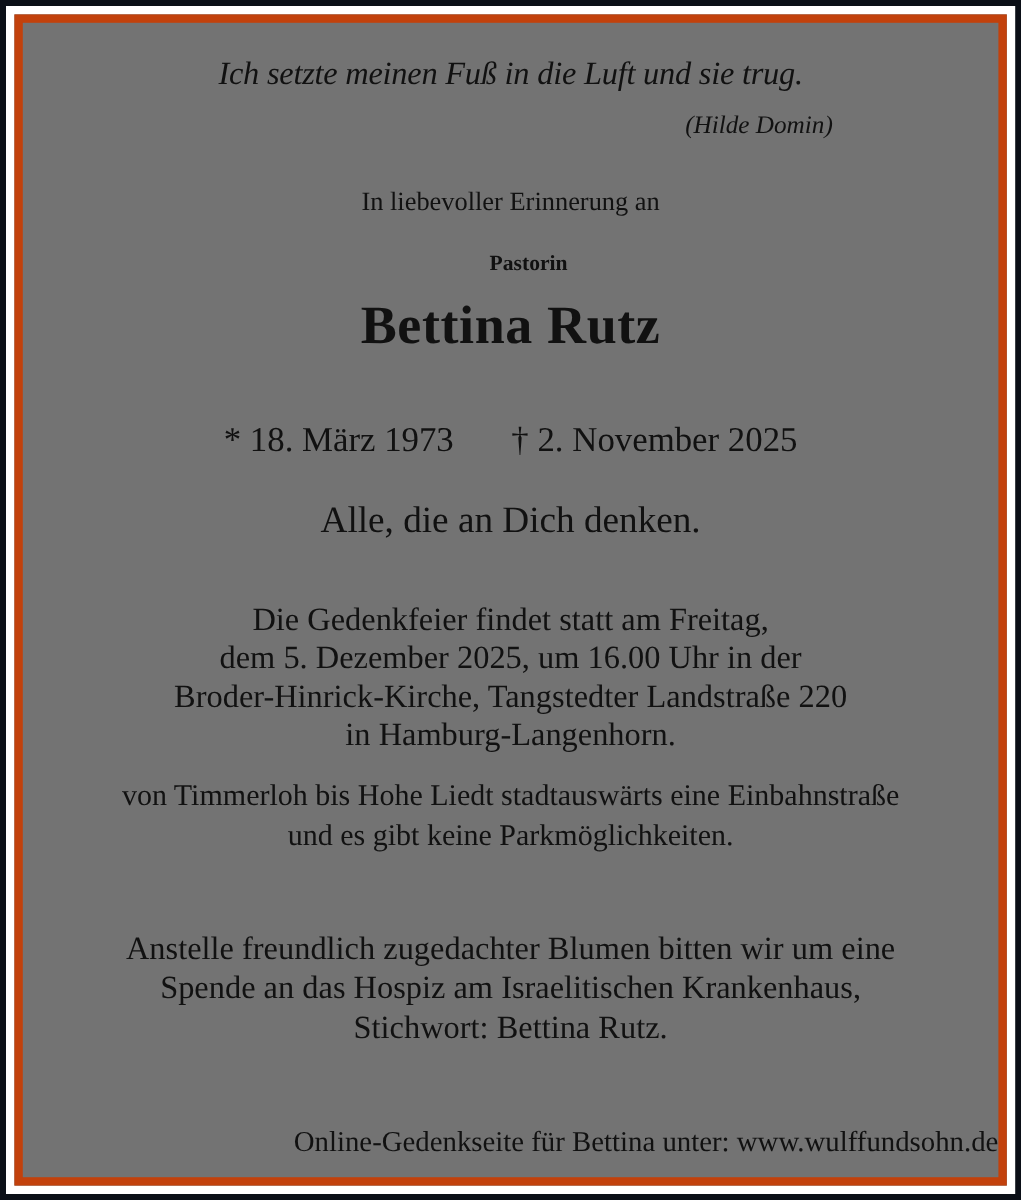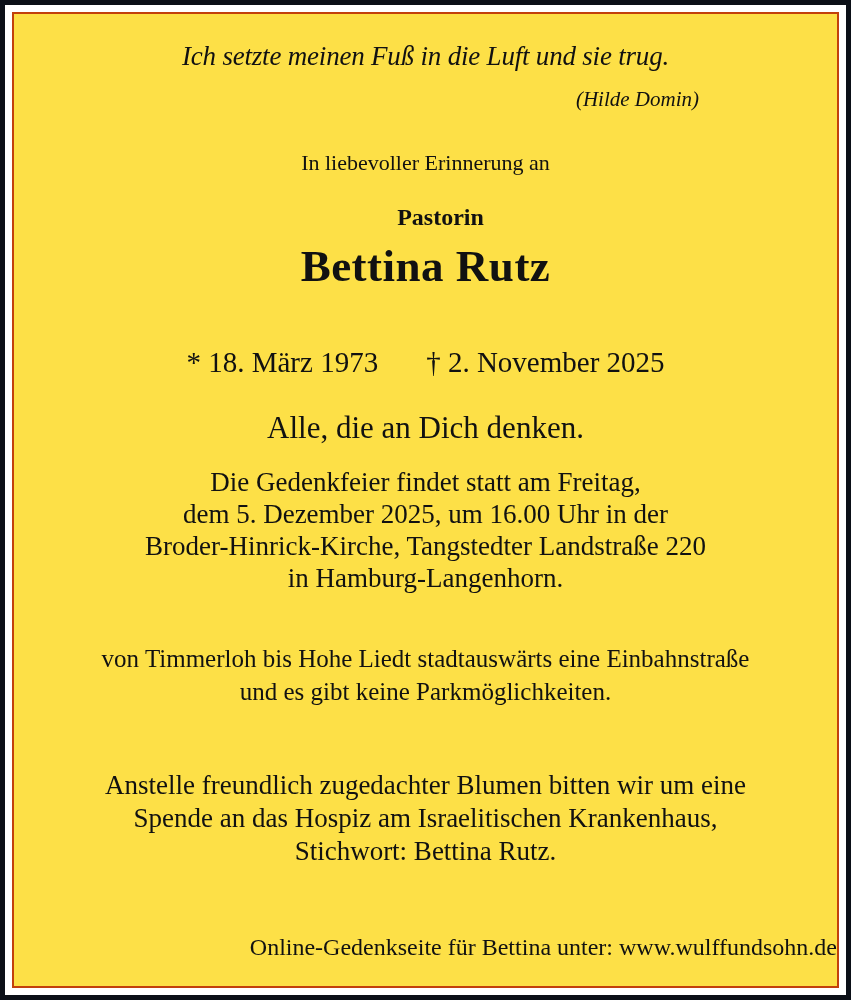--- a/index.html
+++ b/index.html
@@ -12,46 +12,46 @@
     color: #111111;
   }
   .outer-gap {
     position: absolute;
     left: 5px; top: 5px; right: 5px; bottom: 5px;
     background: #ffffff;
   }
   .inner-frame {
     position: absolute;
     left: 12px; top: 12px; right: 12px; bottom: 12px;
-    border: 2px solid #c2410c;
-    background: #fde047;
+    border: 7px solid #c2410c;
+    background: #737373;
     box-sizing: border-box;
   }
   .content {
     position: absolute;
     left: 0; right: 0; top: 0; bottom: 0;
     text-align: center;
   }
   .line { position: absolute; left: 0; right: 0; white-space: nowrap; }
   .quote {
     font-style: italic; font-size: 27px; letter-spacing: -0.2px;
     top: 27px;
   }
   .quote-author {
     font-style: italic; font-size: 21px;
     top: 73px; right: 138px; left: auto; text-align: center; font-family: Liberation Serif, serif;
   }
   .intro { font-size: 22px; top: 136px; }
-  .title-role { font-size: 24px; font-weight: bold; top: 190px; margin-left: 30px; }
+  .title-role { font-size: 18px; font-weight: bold; top: 190px; margin-left: 30px; }
   .name { font-size: 45px; font-weight: bold; top: 226px; letter-spacing: 0.5px; }
   .dates { font-size: 29px; top: 313px; margin-top: 19px; }
   .dates span { display: inline-block; }
   .dates .gap { width: 48px; }
   .farewell { font-size: 31px; top: 396px; }
-  .ceremony { font-size: 27px; line-height: 32px; top: 452px; }
+  .ceremony { font-size: 27px; line-height: 32px; top: 481px; }
   .notice { font-size: 25px; line-height: 33px; top: 628px; }
   .donation { font-size: 27px; line-height: 33px; top: 755px; }
   .online { font-size: 24px; top: 920px; text-align: right; }
   .block-line { display: block; }
 </style>
 </head>
 <body>
 
 <div class="outer-gap"></div>
 <div class="inner-frame">

